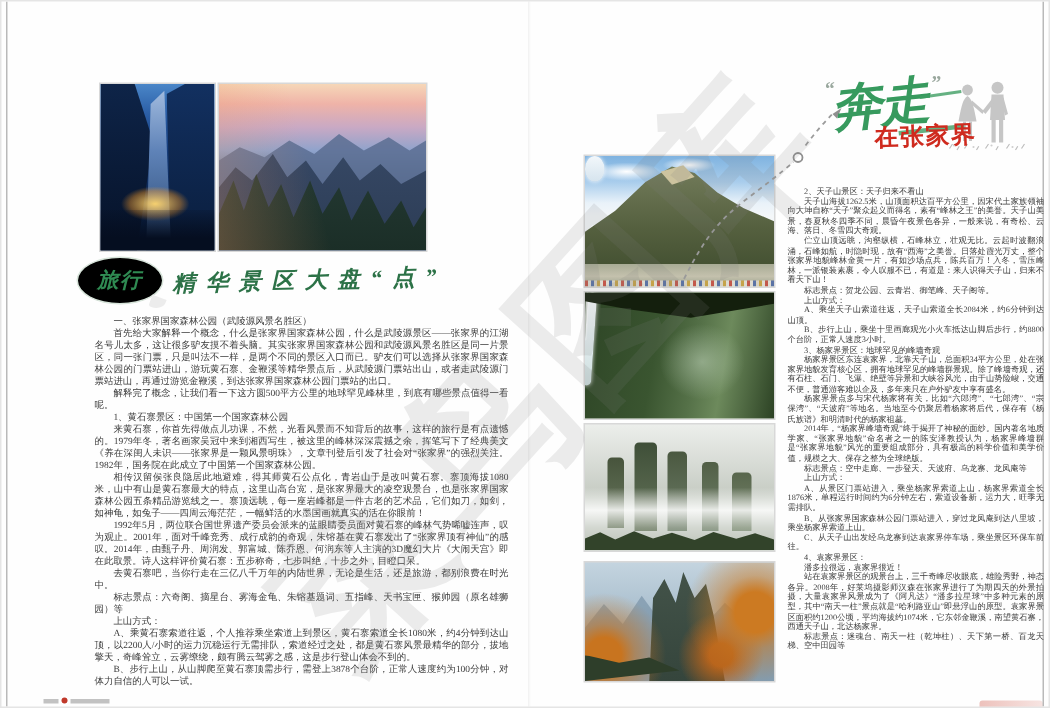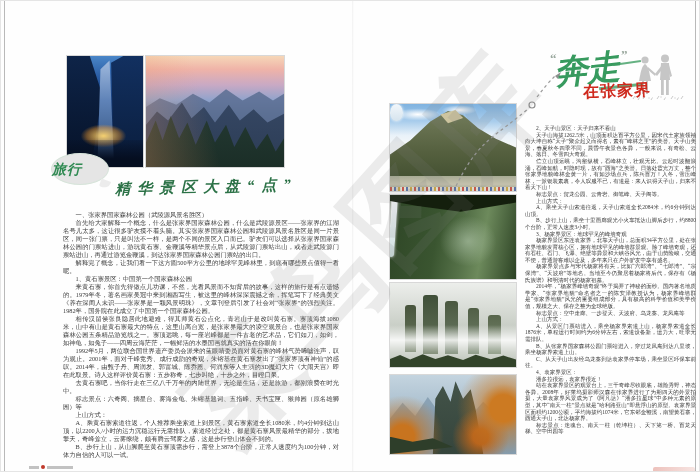--- a/index.html
+++ b/index.html
@@ -102,23 +102,23 @@
     background:linear-gradient(180deg,#44544a,#35453c);}
   #ph-autumn .foliage{background:
     radial-gradient(circle at 10% 78%,#c8741f 0 9%,rgba(200,116,31,0.55) 16%,transparent 32%),
     radial-gradient(circle at 90% 42%,#cc7a22 0 11%,rgba(204,122,34,0.5) 20%,transparent 38%),
     radial-gradient(circle at 72% 78%,#b8641c 0 7%,transparent 26%);}
   #ph-autumn .darkgreen{top:auto;bottom:0;height:22%;
     clip-path:polygon(0 0,18% 30%,34% 10%,50% 60%,0 100%);background:#2e3e2a;}
 
   
   .logo-bubble{
-    position:absolute;left:50px;top:152px;width:56px;height:30px;
-    background:#e5e5e5;border:1px solid #d7e4da;border-radius:50%;
-    line-height:30px;z-index:5;
+    position:absolute;left:50px;top:170px;width:56px;height:30px;
+    background:#000000;border:1px solid #d7e4da;border-radius:50%;
+    text-align:center;line-height:30px;z-index:5;
   }
   .logo-bubble:after{content:"";position:absolute;right:-2px;bottom:-4px;width:10px;height:8px;
     background:#ececec;border-radius:0 0 80% 20%;transform:rotate(20deg);}
   .logo-text{font-size:14px;font-weight:bold;font-style:italic;color:#2f8a52;letter-spacing:1px;}
   .left-title{
     position:absolute;left:114px;top:176px;width:230px;z-index:5;
     font-size:15px;font-weight:bold;color:#2c7247;letter-spacing:7px;
     transform:rotate(-1.5deg);font-style:italic;white-space:nowrap;
   }
 

